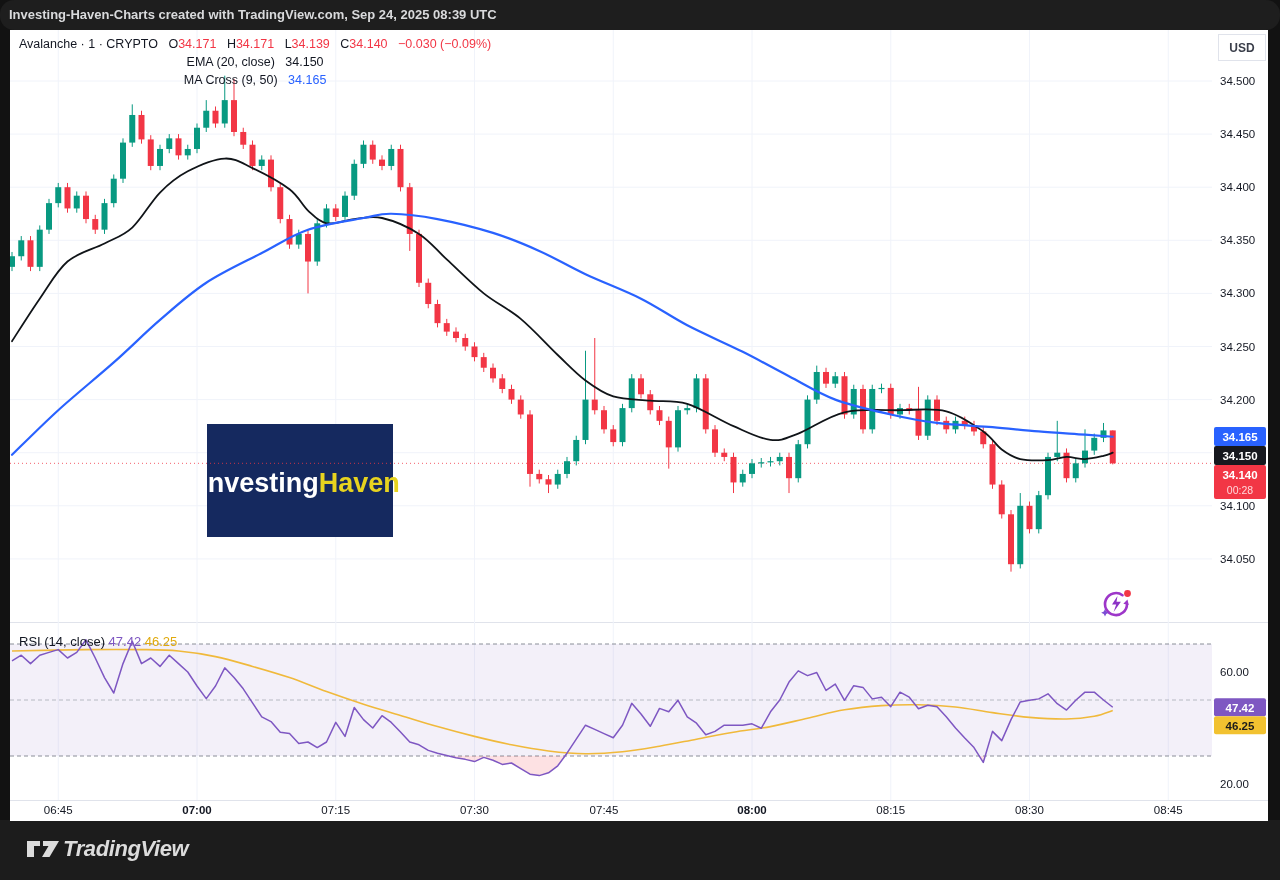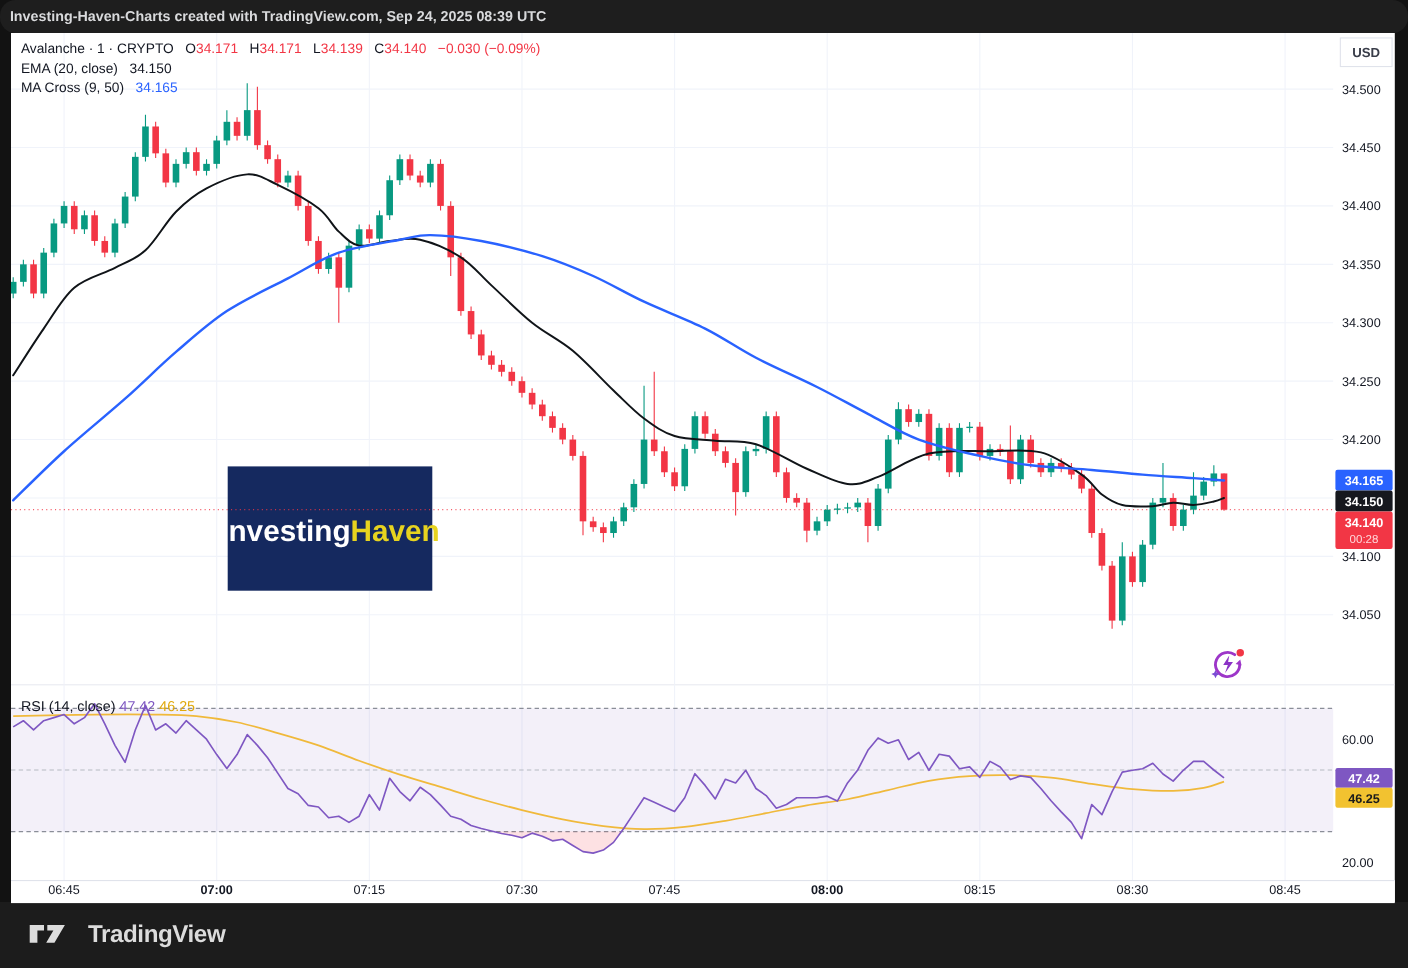--- a/index.html
+++ b/index.html
@@ -6,37 +6,37 @@
     font-family:"Liberation Sans","DejaVu Sans",sans-serif;}
   .hdr{position:absolute;left:0;top:0;width:1280px;height:30px;background:#1e1e1e;
     color:#d9dadc;font-size:13px;font-weight:700;line-height:30px;padding-left:9px;box-sizing:border-box;
     white-space:nowrap;border-radius:14px;}
   .chart{position:absolute;left:10px;top:30px;width:1258px;height:790px;background:#ffffff;}
   .chart svg{position:absolute;left:0;display:block;}
   #price-svg{top:0;}
   #rsi-svg{top:592px;}
   svg text{font-family:"Liberation Sans","DejaVu Sans",sans-serif;}
   .legend{position:absolute;left:9px;top:5px;z-index:5;font-size:12.5px;color:#131722;line-height:18px;}
-  .legend .row{white-space:nowrap;}
+  .legend .row{white-space:nowrap;text-align:center;}
   .legend .red{color:#f23645;}
   .legend .blue{color:#2962ff;}
   .legend .sp{display:inline-block;width:7px;}
   .usd-btn{position:absolute;left:1208px;top:4px;z-index:6;width:46px;height:25px;background:#fff;
     border:1px solid #e0e3eb;border-radius:0;font-size:12px;font-weight:600;color:#3a3e4a;
     display:flex;align-items:center;justify-content:center;cursor:pointer;}
   .rsi-legend{position:absolute;left:9px;top:604px;z-index:5;font-size:13px;color:#131722;white-space:nowrap;}
   .rsi-legend .purple{color:#7e57c2;}
   .rsi-legend .gold{color:#e0a90c;}
   .time-axis{position:absolute;left:0;top:770px;width:1258px;height:20px;background:#fff;
     border-top:1px solid #e0e3eb;z-index:4;}
   .time-axis span{position:absolute;top:3px;transform:translateX(-50%);font-size:11.5px;color:#131722;}
   .time-axis span.b{font-weight:700;}
   .refresh{position:absolute;left:1086px;top:554px;width:40px;height:40px;z-index:6;cursor:pointer;}
   .ftr{position:absolute;left:0;top:820px;width:1280px;height:60px;background:#1c1c1c;}
-  .brand{position:absolute;left:26px;top:16px;display:flex;align-items:center;gap:20px;cursor:pointer;}
+  .brand{position:absolute;left:26px;top:16px;display:flex;align-items:center;gap:3px;cursor:pointer;font-style:italic;}
   .brand-text{color:#dcdcdc;font-size:22px;font-weight:800;letter-spacing:-0.4px;}
 </style>
 </head>
 <body>
 
 <div class="hdr">
   <span>Investing-Haven-Charts created with TradingView.com, Sep 24, 2025 08:39 UTC</span>
 </div>
 
 <div class="chart">

